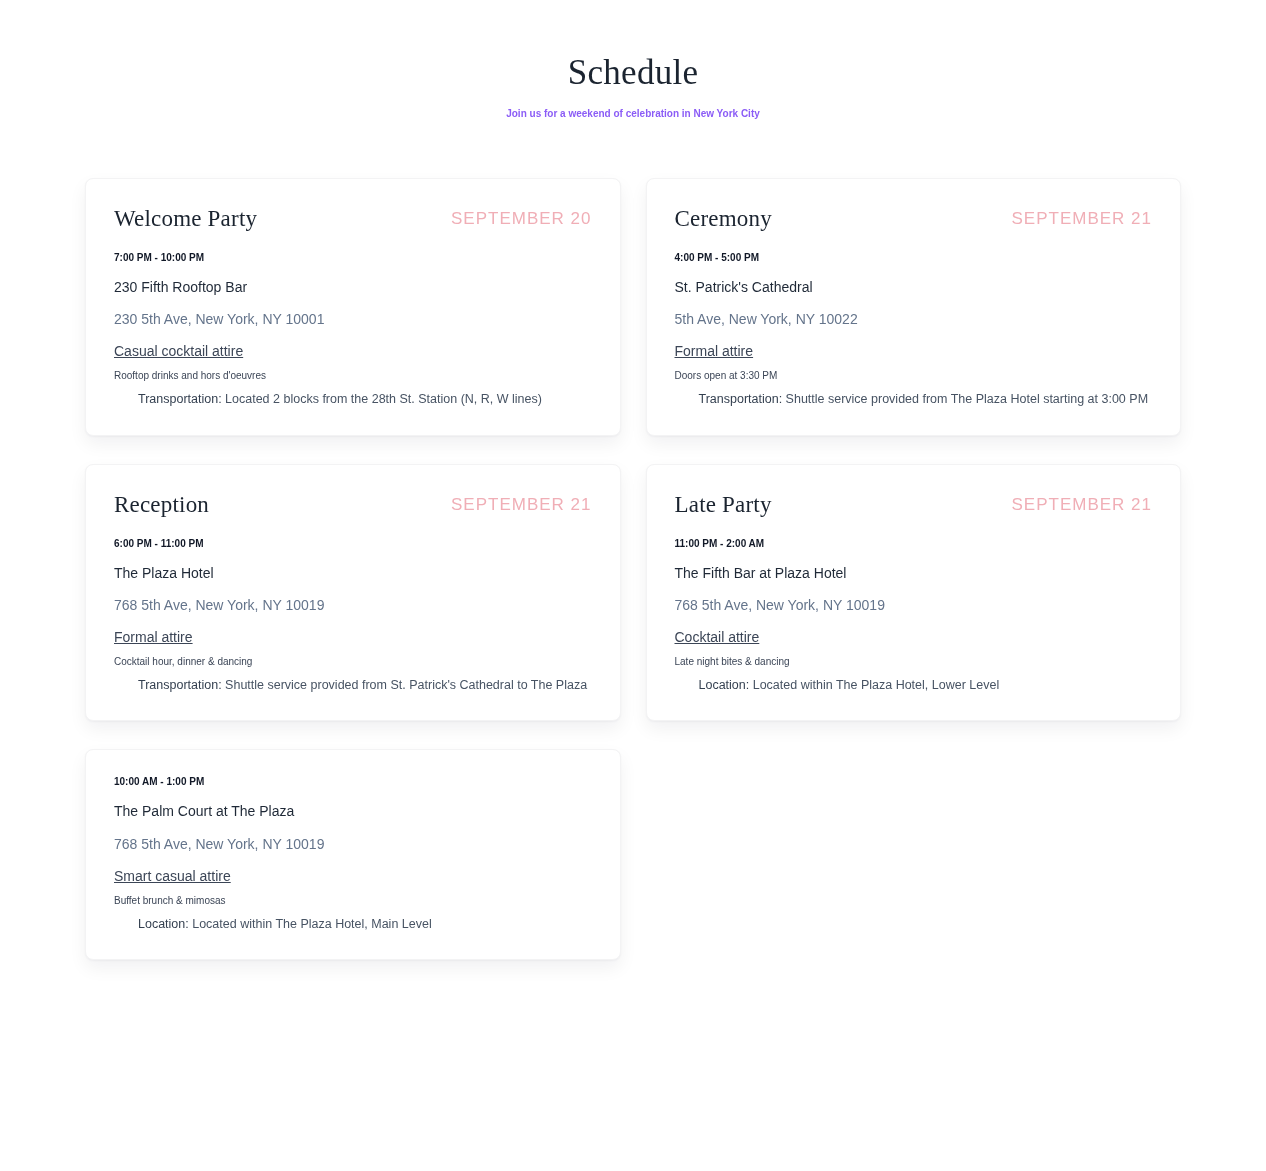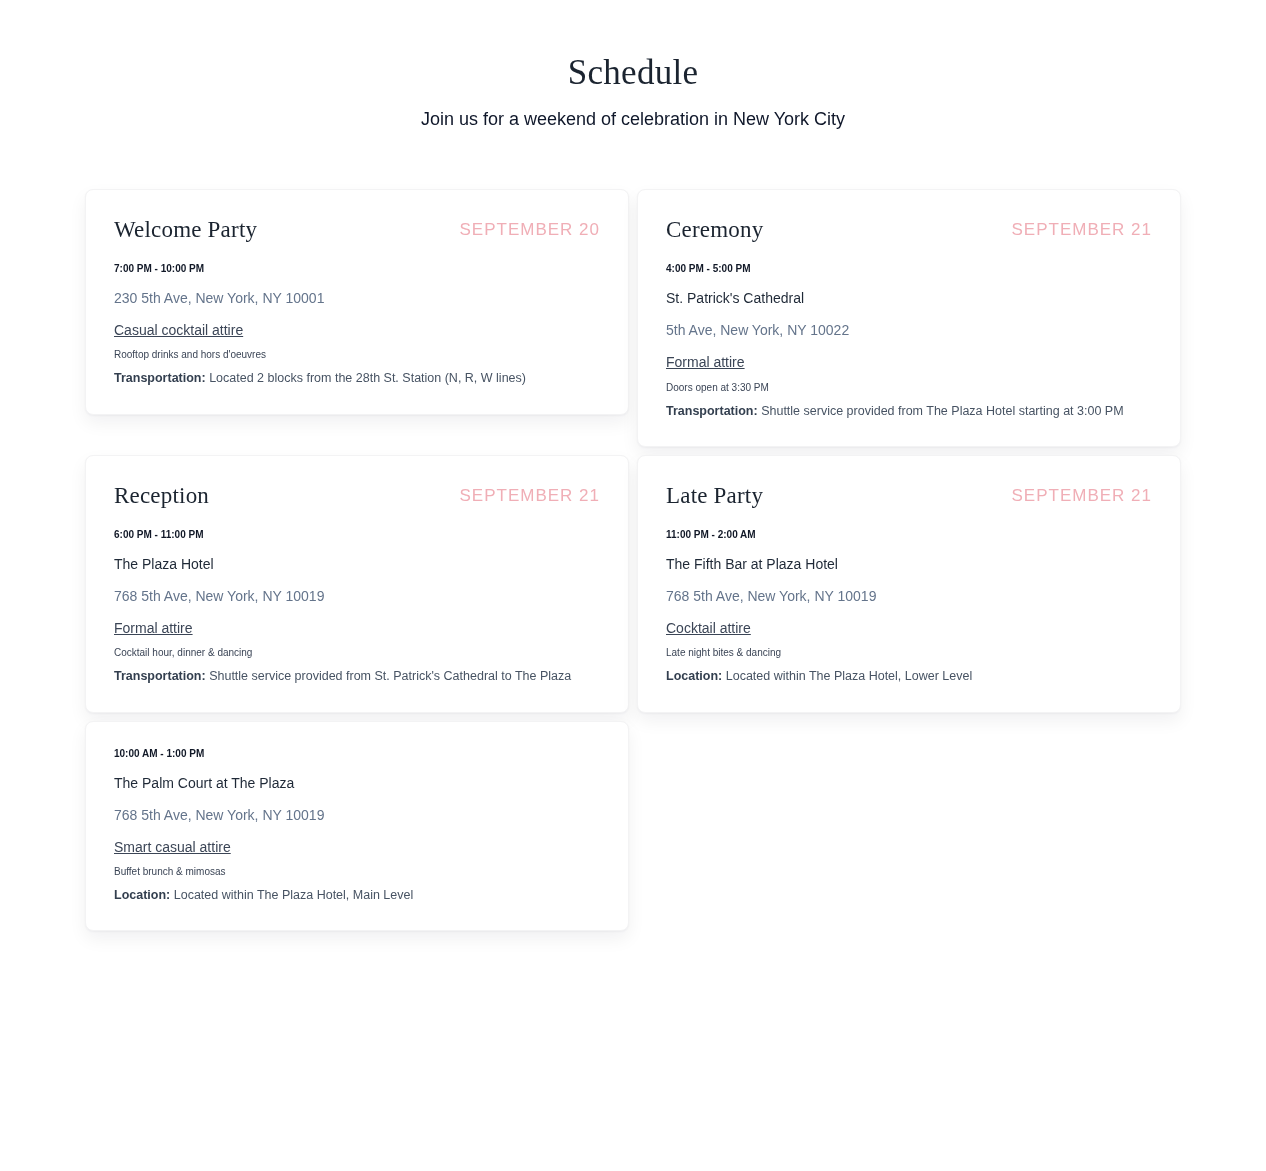--- a/index.html
+++ b/index.html
@@ -29,33 +29,33 @@
   .page-title {
     font-family: "Liberation Serif", "DejaVu Serif", serif;
     font-size: 35px;
     font-weight: 500;
     letter-spacing: 0.3px;
     color: #1b2430;
     margin: 0 0 13px;
     line-height: 1.2;
   }
   .page-subtitle {
-    font-size: 18px;
-    color: #0f172a;
+    font-size: 10px;
+    color: #8b5cf6;
     margin: 0;
     line-height: 1.4;
+    font-weight: bold;
   }
   
   .events-grid {
     display: grid;
     grid-template-columns: 1fr 1fr;
     column-gap: 25px;
     row-gap: 28px;
     align-items: start;
-    gap: 8px;
   }
   .card {
     background: #ffffff;
     border: 1px solid #f3f3f4;
     border-radius: 8px;
     padding: 25px 28px 27px;
     box-shadow: 0 1px 2px rgba(15, 23, 42, 0.04), 0 8px 18px rgba(15, 23, 42, 0.06);
   }
   .card-head {
     display: flex;
@@ -105,22 +105,23 @@
     font-size: 10px;
     color: #3b4556;
     margin: 0 0 9px;
   }
   .event-note {
     font-size: 12.5px;
     color: #475363;
     margin: 0;
   }
   .event-note strong {
-    font-weight: 700;
+    font-weight: 400;
     color: #333f4f;
+    margin-left: 24px;
   }
 </style>
 </head>
 <body>
 
 <div class="page">
   <div class="container">
 
     <header class="page-header">
       <h1 class="page-title">Schedule</h1>
@@ -128,20 +129,21 @@
     </header>
 
     <section class="events-grid">
 
       <article class="card">
         <div class="card-head">
           <h2 class="card-title">Welcome Party</h2>
           <span class="card-date" style="color: rgb(240, 174, 182);">SEPTEMBER 20</span>
         </div>
         <p class="event-time">7:00 PM - 10:00 PM</p>
+        <p class="event-venue">230 Fifth Rooftop Bar</p>
         <p class="event-address">230 5th Ave, New York, NY 10001</p>
         <p class="event-attire">Casual cocktail attire</p>
         <p class="event-description">Rooftop drinks and hors d'oeuvres</p>
         <p class="event-note"><strong>Transportation:</strong> <span>Located 2 blocks from the 28th St. Station (N, R, W lines)</span></p>
       </article>
 
       <article class="card">
         <div class="card-head">
           <h2 class="card-title">Ceremony</h2>
           <span class="card-date" style="color: rgb(240, 174, 182);">SEPTEMBER 21</span>

